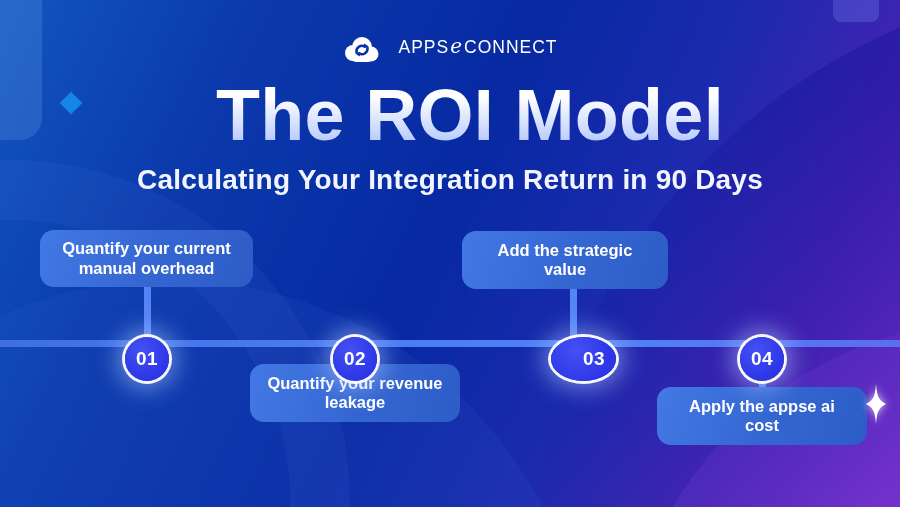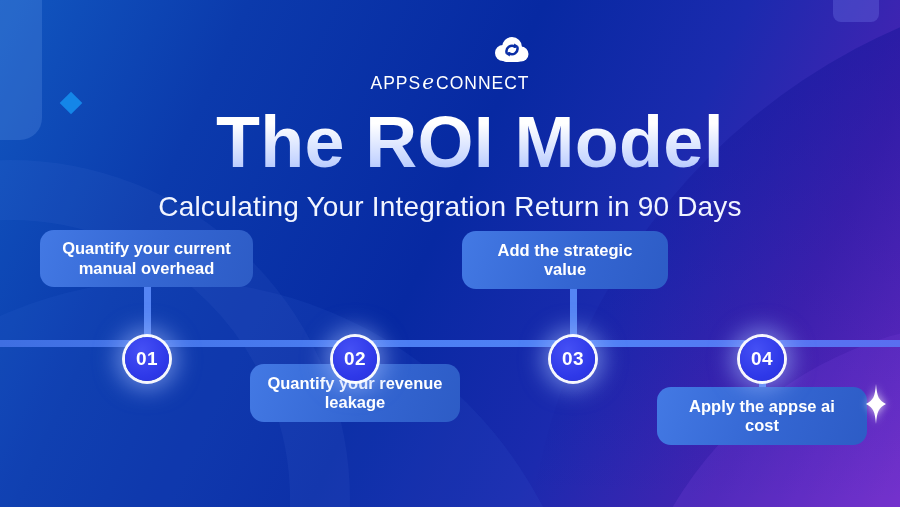--- a/index.html
+++ b/index.html
@@ -14,45 +14,45 @@
   .diamond{left:63px;top:95px;width:16px;height:16px;background:#1486e8;transform:rotate(45deg);}
   .rect-tr{left:833px;top:-14px;width:46px;height:36px;border-radius:8px;background:rgba(120,130,240,0.30);}
   .circle-tr{left:525px;top:-25px;width:1250px;height:1250px;border-radius:50%;
     background:linear-gradient(180deg,rgba(14,16,148,0.45) 0%,rgba(14,16,148,0.0) 42%);}
   .ring-left{left:-330px;top:160px;width:680px;height:680px;border-radius:50%;
     border:60px solid rgba(130,175,255,0.06);box-sizing:border-box;}
   .circle-bl{left:-250px;top:280px;width:840px;height:840px;border-radius:50%;background:rgba(70,120,225,0.10);}
   .circle-br{left:620px;top:320px;width:760px;height:760px;border-radius:50%;background:rgba(150,80,240,0.16);}
   
   .header{position:absolute;left:0;top:0;width:100%;text-align:center;z-index:3;}
-  .logo{display:inline-flex;align-items:flex-end;gap:9px;margin-top:36px;flex-direction:column;}
+  .logo{display:inline-flex;align-items:flex-start;gap:18px;margin-top:36px;}
   .logo-text{font-size:17.5px;font-weight:500;letter-spacing:1px;color:#fff;display:inline-flex;align-items:baseline;}
   .logo-e{font-family:"DejaVu Serif",serif;font-style:italic;font-weight:400;font-size:20px;margin:0 1px;line-height:1;}
   .title{
     margin:10px 0 0;font-size:72px;line-height:1.08;font-weight:800;letter-spacing:0.3px;
     background:linear-gradient(180deg,#ffffff 25%,#c3d3ff 75%,#96b2f6 100%);
     -webkit-background-clip:text;background-clip:text;color:transparent;padding-left:40px;-webkit-text-fill-color:transparent;
   }
-  .subtitle{margin:9px 0 0;font-size:28px;font-weight:400;letter-spacing:0.2px;color:#f2f5ff;}
+  .subtitle{margin:9px 0 0;font-size:28px;font-weight:700;letter-spacing:0.2px;color:#f2f5ff;}
   
   .tl-line{position:absolute;left:0;right:0;top:340px;height:7px;z-index:1;
     background:linear-gradient(90deg,#3f6fe2 0%,#4b7df2 40%,#4f82f6 65%,#5a6ef0 100%);}
   .stub{position:absolute;width:7px;background:#5585f4;z-index:1;}
   .st1{left:144px;top:284px;height:60px;}
   .st2{left:352px;top:343px;height:48px;}
   .st3{left:570px;top:284px;height:60px;}
   .st4{left:759px;top:343px;height:48px;}
   .node{
     position:absolute;top:337px;width:44px;height:44px;border-radius:50%;z-index:2;
     display:flex;align-items:center;justify-content:center;
     background:radial-gradient(circle at 38% 30%,#4550f5 0%,#2e38e8 65%,#2a31d8 100%);
     box-shadow:0 0 0 3px rgba(255,255,255,0.95),0 0 22px 9px rgba(160,185,255,0.55);
     font-size:19px;font-weight:700;letter-spacing:0.5px;
   }
-  .n1{left:125px;} .n2{left:333px;} .n3{left:551px;} .n4{left:740px;}
+  .n1{left:125px;} .n2{left:333px;} .n3{left:551px;padding-left:21px;} .n4{left:740px;}
   .callout{
     position:absolute;z-index:2;box-sizing:border-box;border-radius:14px;
     display:flex;align-items:center;justify-content:center;text-align:center;
     padding:6px 13px;color:#fff;font-weight:700;font-size:16.5px;line-height:1.16;
     background:linear-gradient(108deg,#4379e4 0%,#3466d2 55%,#2d5cc6 100%);
   }
   .c1{left:40px;top:230px;width:213px;height:57px;padding-left:13px;}
   .c2{left:250px;top:364px;width:210px;height:58px;}
   .c3{left:462px;top:231px;width:206px;height:58px;padding:20px 15px;}
   .c4{left:657px;top:387px;width:210px;height:58px;padding:6px 19px;}

